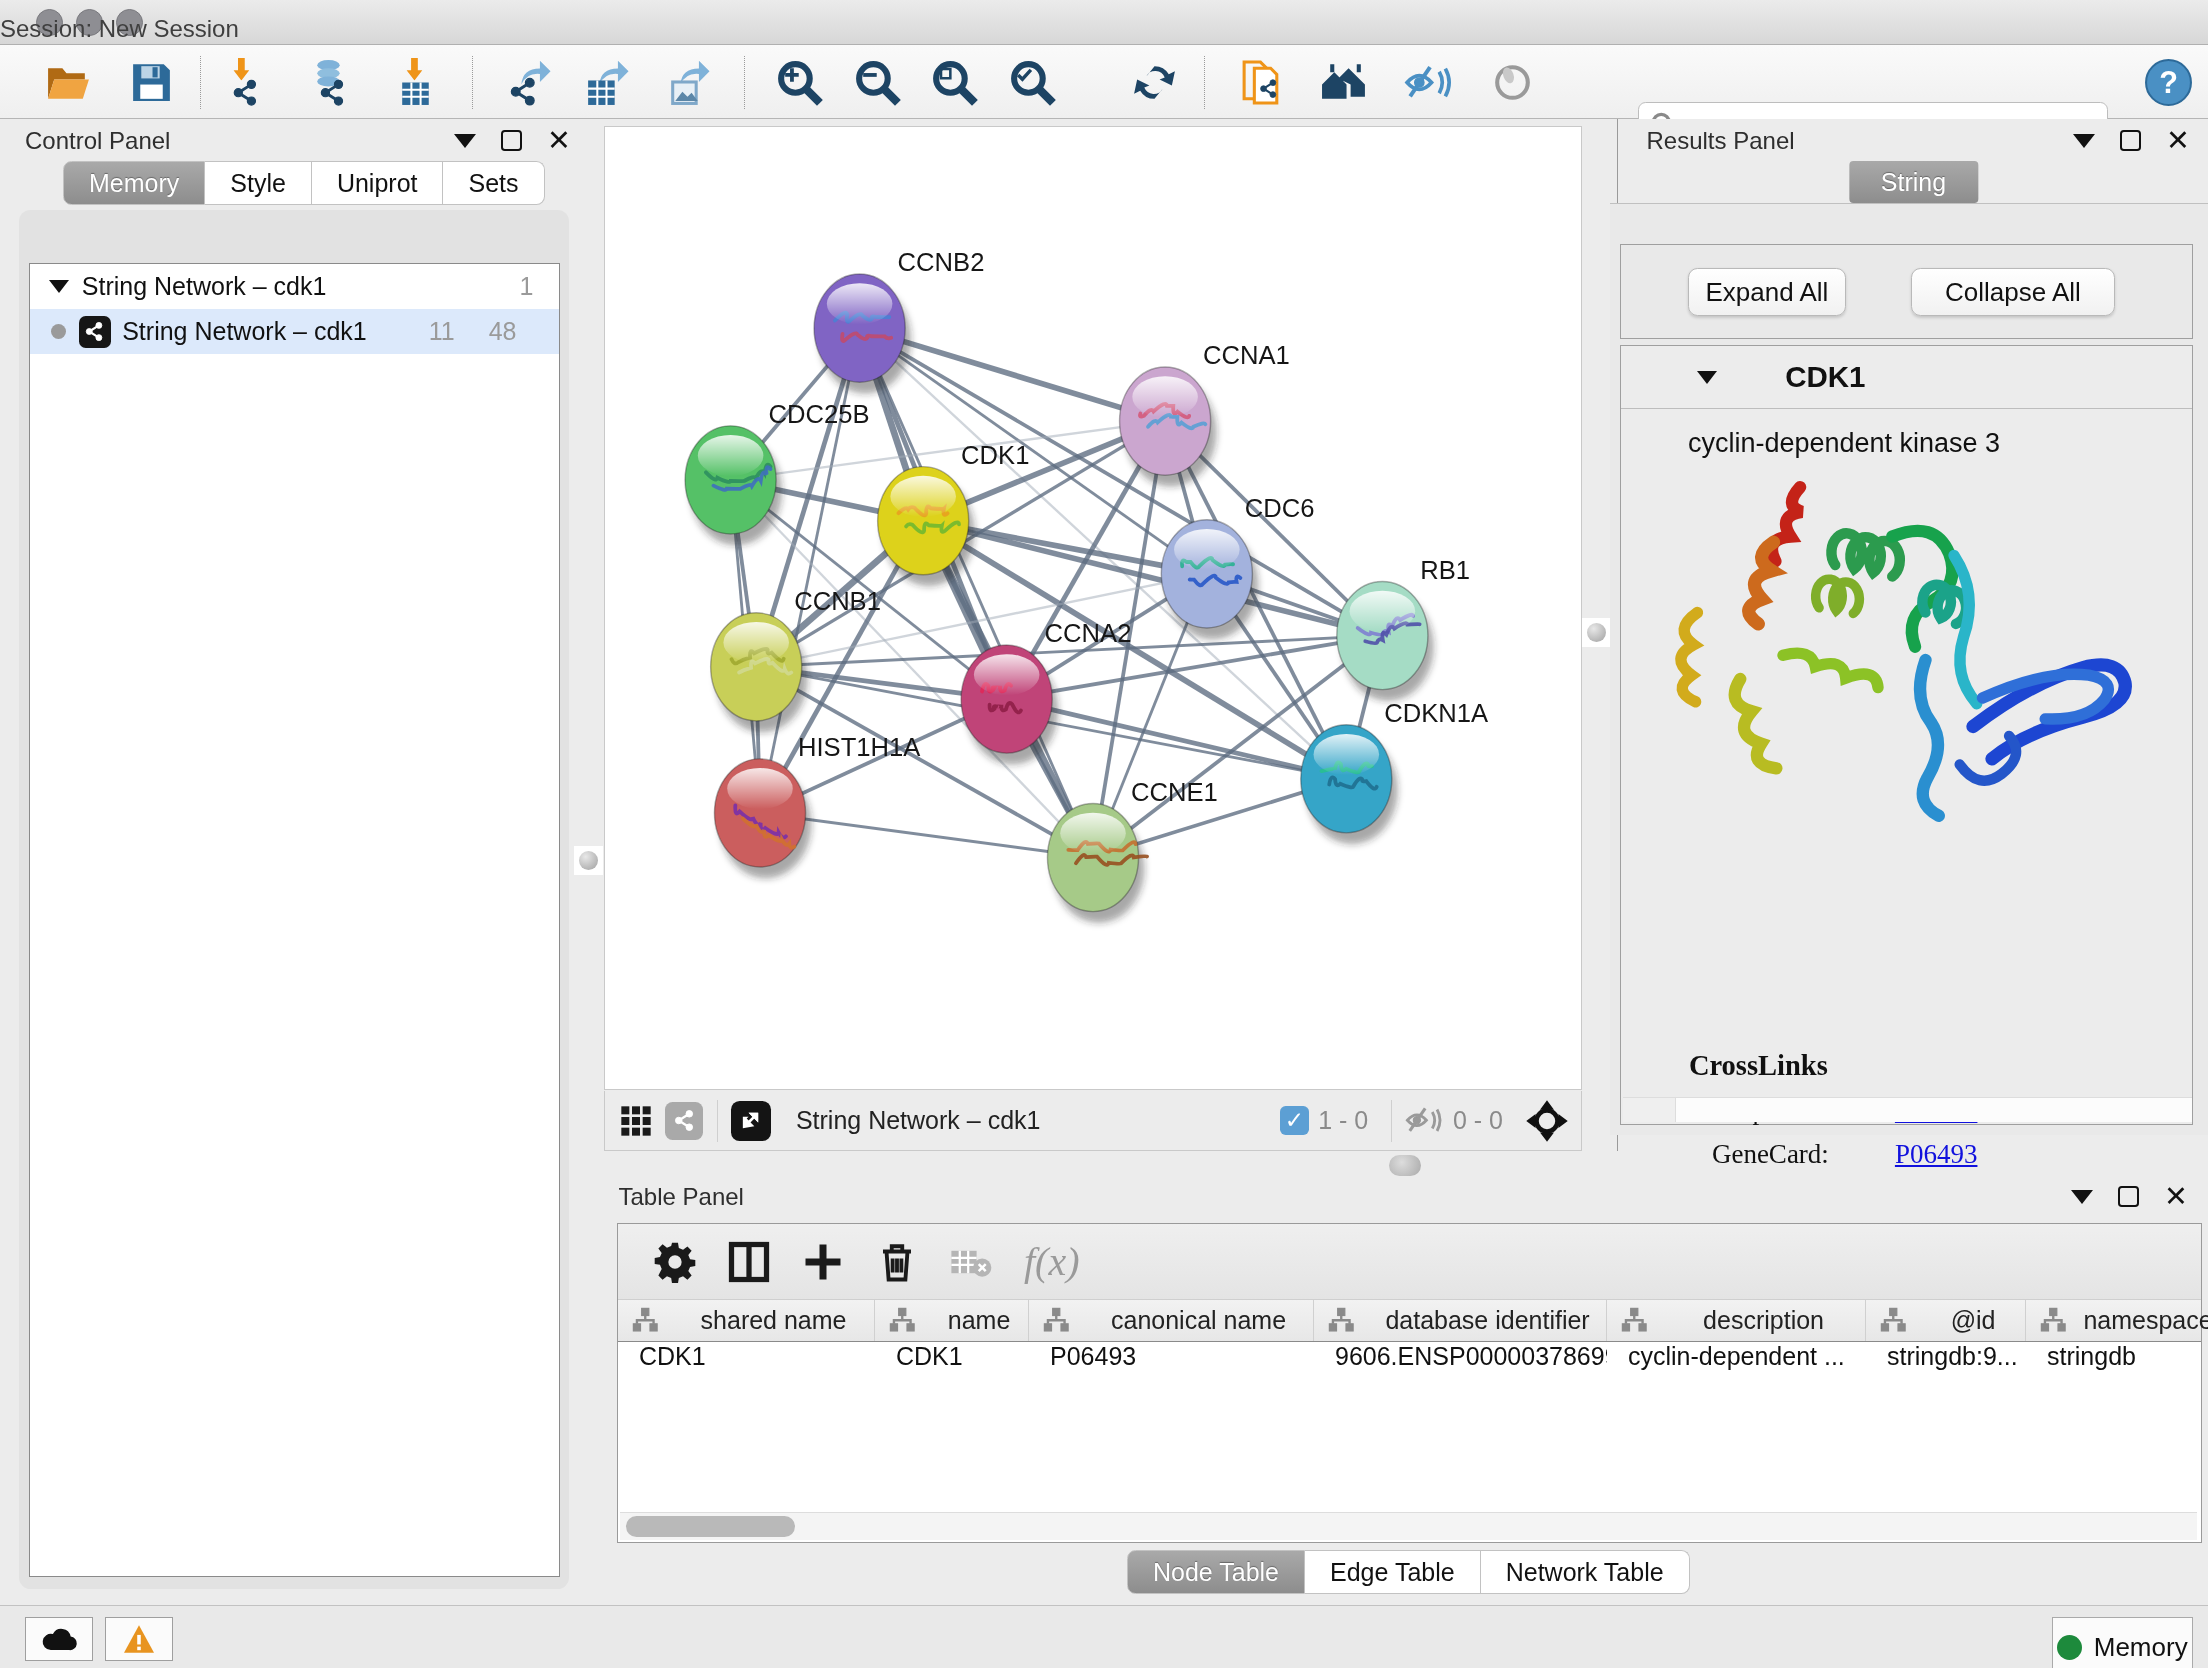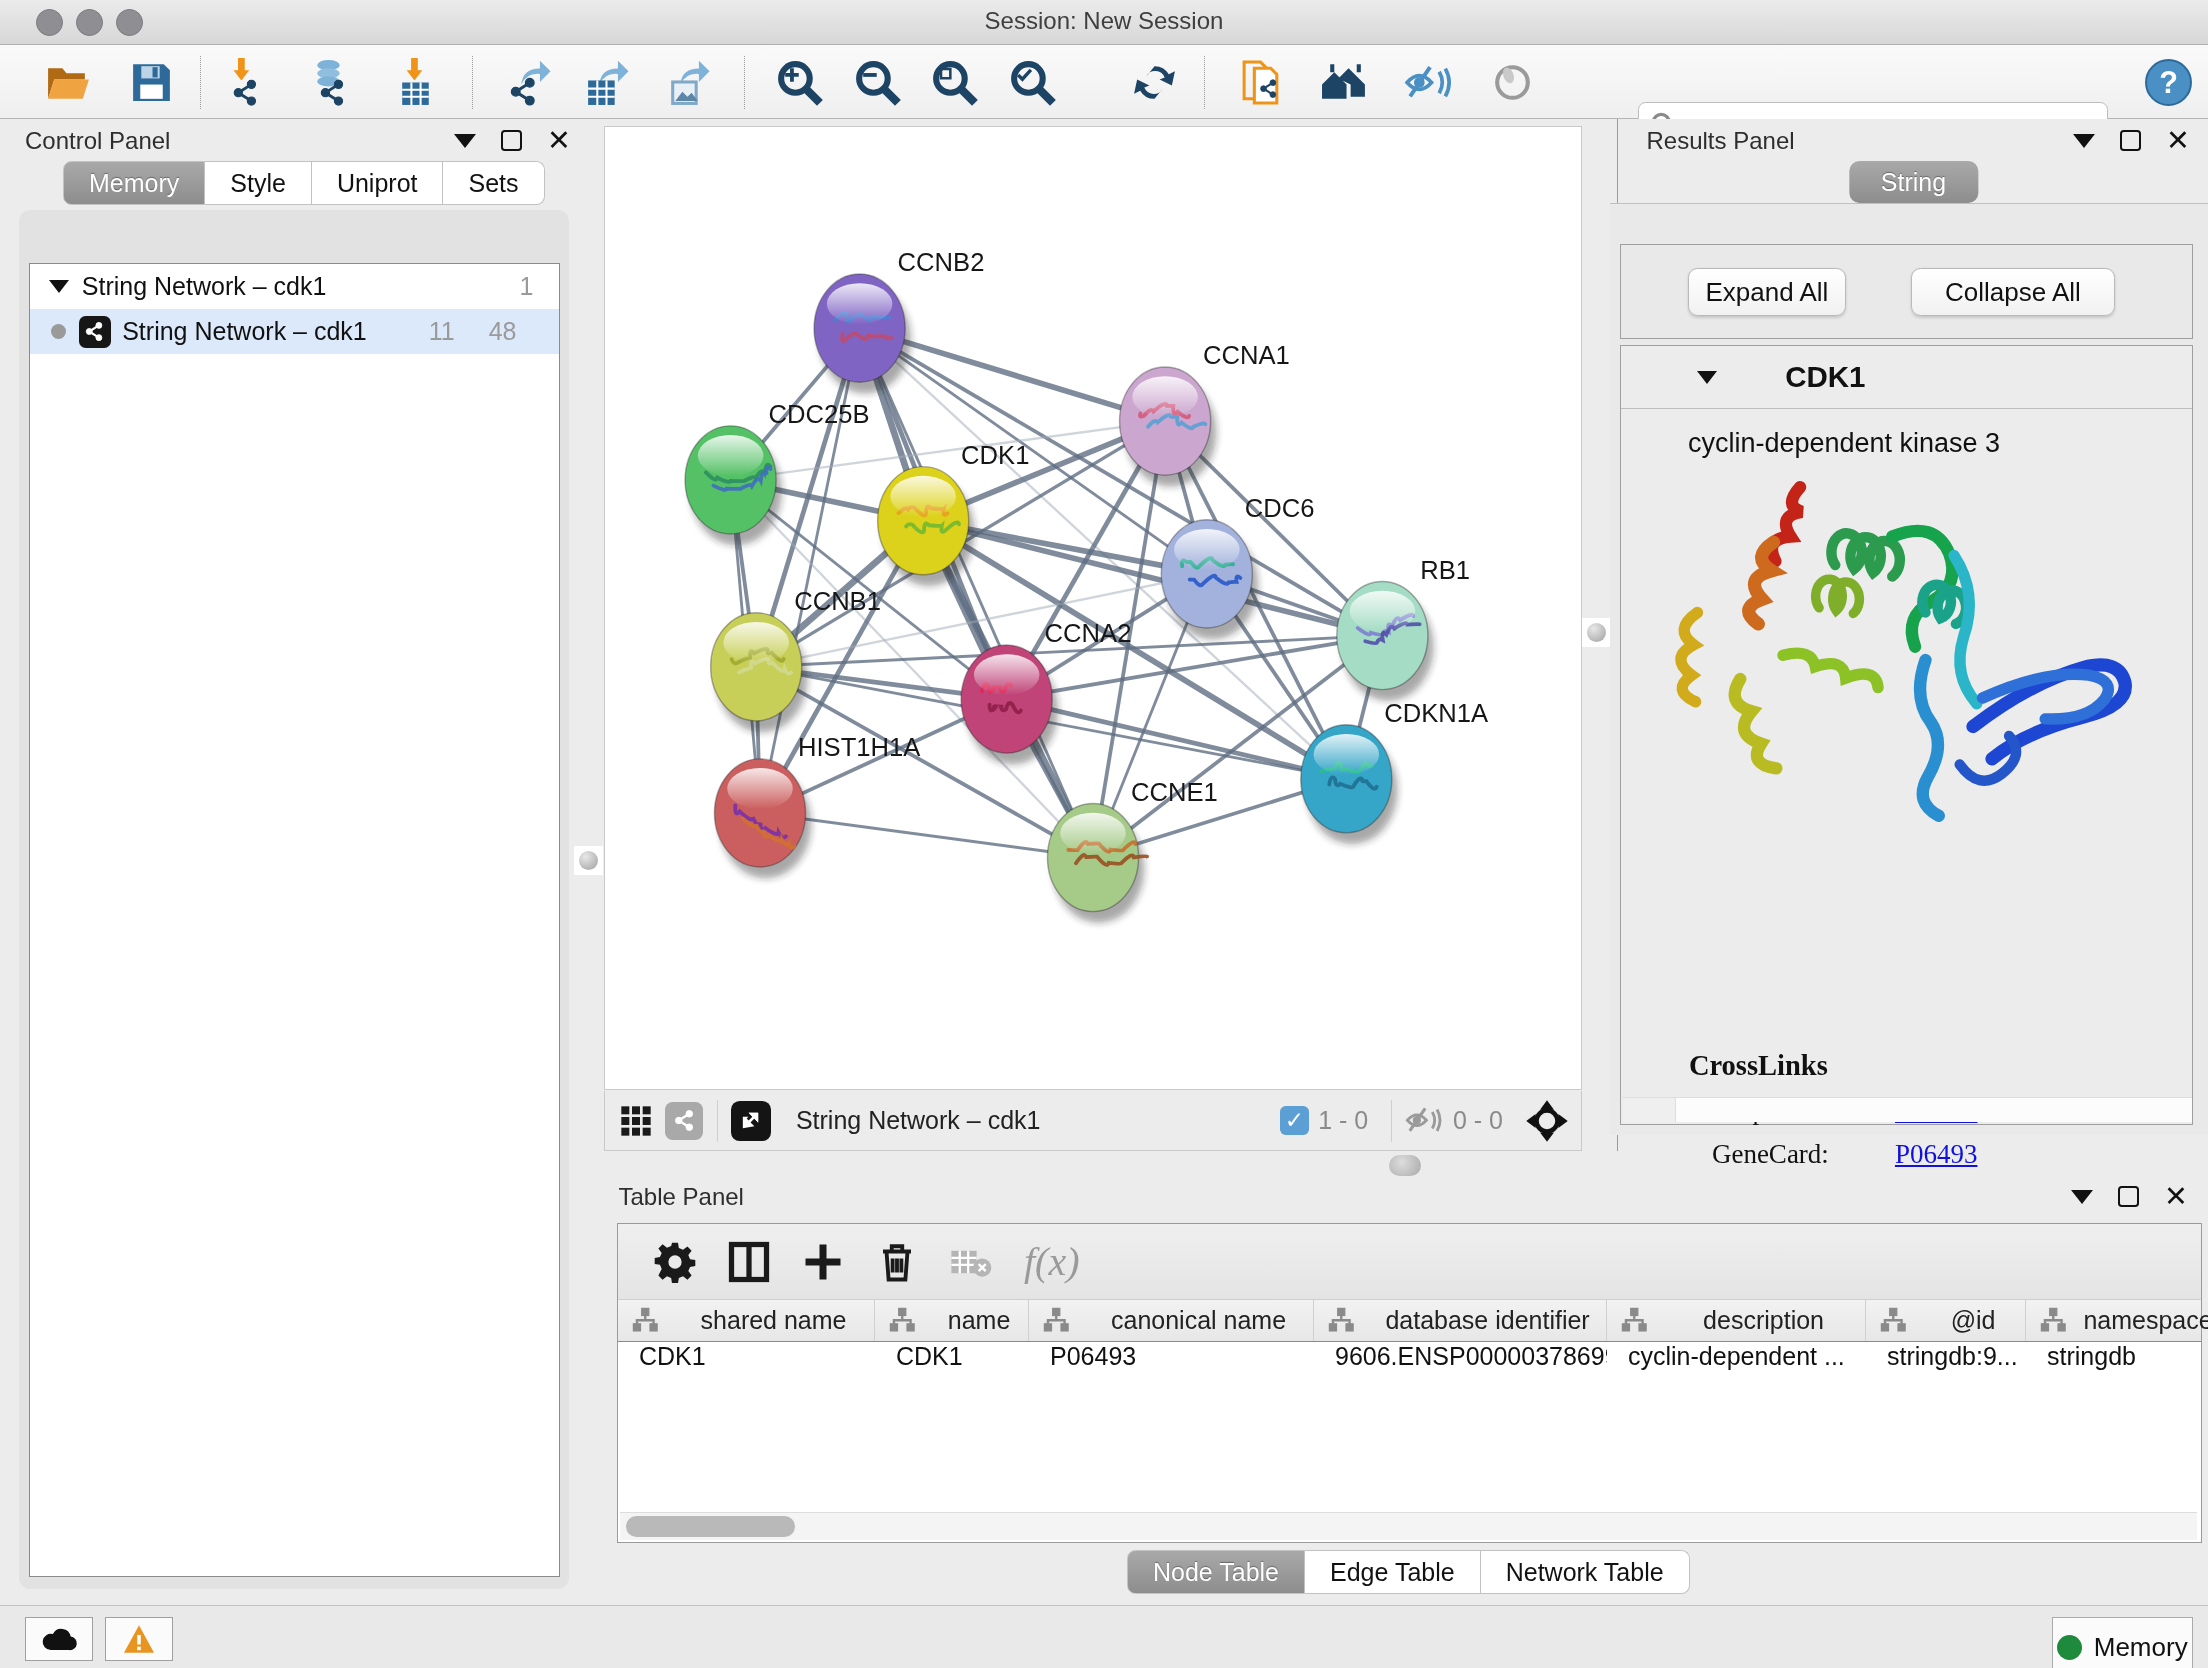--- a/index.html
+++ b/index.html
@@ -5,21 +5,21 @@
   * { margin:0; padding:0; box-sizing:border-box; }
   html,body { width:2208px; height:1668px; }
   body { font-family:"Liberation Sans","DejaVu Sans",sans-serif; background:#ececec; position:relative; overflow:hidden; }
   .abs { position:absolute; }
 
   
   .titlebar { left:0; top:0; width:2208px; height:45px;
     background:linear-gradient(#ebebeb,#d7d7d7); border-bottom:1px solid #b0b0b0; }
   .traffic { position:absolute; top:8.6px; width:27px; height:27px; border-radius:50%;
     background:#8e8e93; border:1px solid #79797e; }
-  .win-title { position:absolute; top:7px; left:0; width:100%; text-align:center;
+  .win-title { position:absolute; top:15px; left:0; width:100%; text-align:left;
     font-size:24px; color:#3f3f3f; }
 
   
   .toolbar { left:0; top:45px; width:2208px; height:74px;
     background:linear-gradient(#fafafa,#efefef); border-bottom:1px solid #b5b5b5; }
   .tbtn { position:absolute; top:13.3px; width:49px; height:49px; }
   .tbtn svg { width:100%; height:100%; }
   .tsep { position:absolute; top:11.4px; height:53px; width:0;
     border-left:1.9px dotted #9a9a9a; }
   .searchbox { position:absolute; left:1638px; top:57px; width:470px; height:44px;
@@ -79,21 +79,21 @@
   .split-dotv i { width:19px; height:19px; border-radius:50%; background:radial-gradient(circle at 35% 30%,#e8e8e8,#9f9f9f); display:block; }
   .hsplit-handle { left:1389px; top:1155px; width:32px; height:21px; border-radius:10.5px;
     background:radial-gradient(circle at 40% 35%,#ddd,#a9a9a9); }
 
   
   .results-panel { left:1617px; top:119px; width:592px; height:1032px; background:#ececec;
     border-left:1.9px solid #9a9a9a; }
   .rp-head { position:absolute; left:28.5px; right:19px; top:7.6px; display:flex; justify-content:space-between; align-items:center; }
   .rp-tab { position:absolute; left:50%; transform:translateX(-50%); top:42px;
     background:linear-gradient(#a9a9a9,#8d8d8d); color:#fff; font-size:25px;
-    padding:6.7px 32px; border-radius:10px; text-shadow:0 -1px 1px rgba(0,0,0,.35); }
+    padding:6.7px 32px; border-radius:4px; text-shadow:0 -1px 1px rgba(0,0,0,.35); }
   .rp-outer { position:absolute; left:-7.6px; top:84px; width:599px; height:932px; background:#e9e9e9; border-top:1.9px solid #c0c0c0; }
   .rp-btnbox { position:absolute; left:9.5px; top:40px; width:573px; height:95px; border:1.9px solid #9f9f9f; }
   .rp-btn { position:absolute; top:23px; height:48px; background:linear-gradient(#fff,#f1f1f1);
     border:1px solid #b9b9b9; border-radius:9.5px; font-size:26px; color:#111;
     display:flex; align-items:center; justify-content:center; box-shadow:0 1.9px 2.9px rgba(0,0,0,.15); }
   .rp-entry { position:absolute; left:9.5px; top:141px; width:573px; height:780px; border:1.9px solid #9f9f9f; background:#ececec; }
   .rp-entry-head { height:63px; border-bottom:1.9px solid #bdbdbd; display:flex; align-items:center; }
   .rp-entry-head .tw { margin-left:76px; }
   .rp-entry-name { font-size:29.5px; font-weight:bold; color:#111; margin-left:55px; }
   .rp-desc { font-size:27px; color:#111; margin:19px 0 0 67px; }

